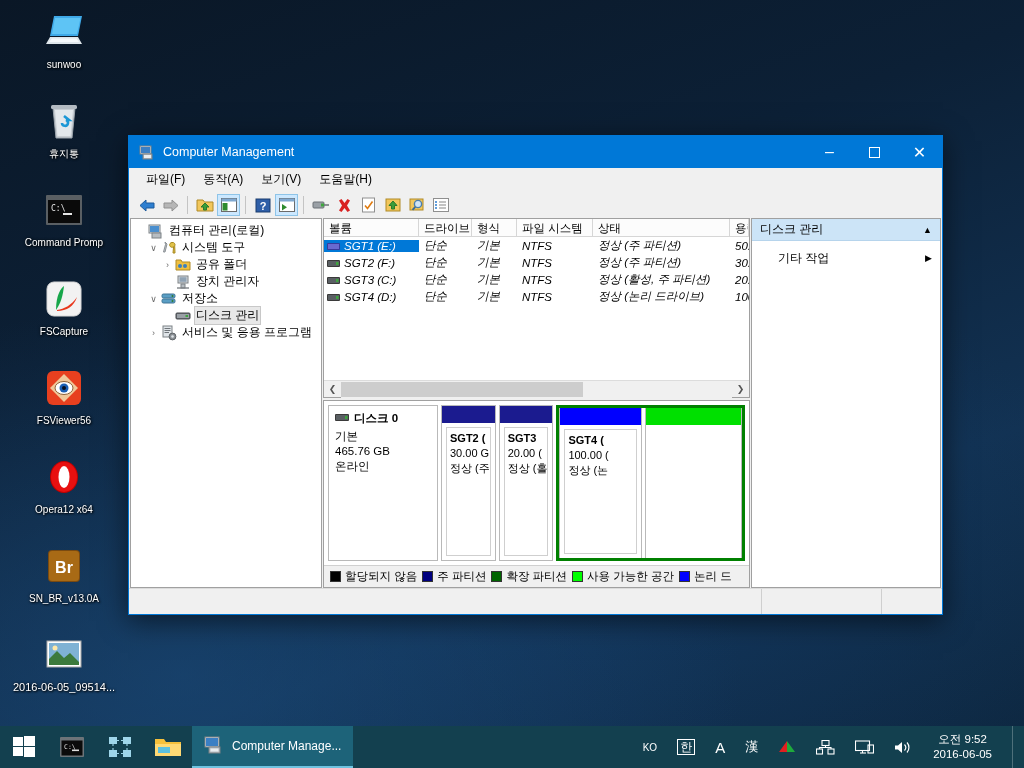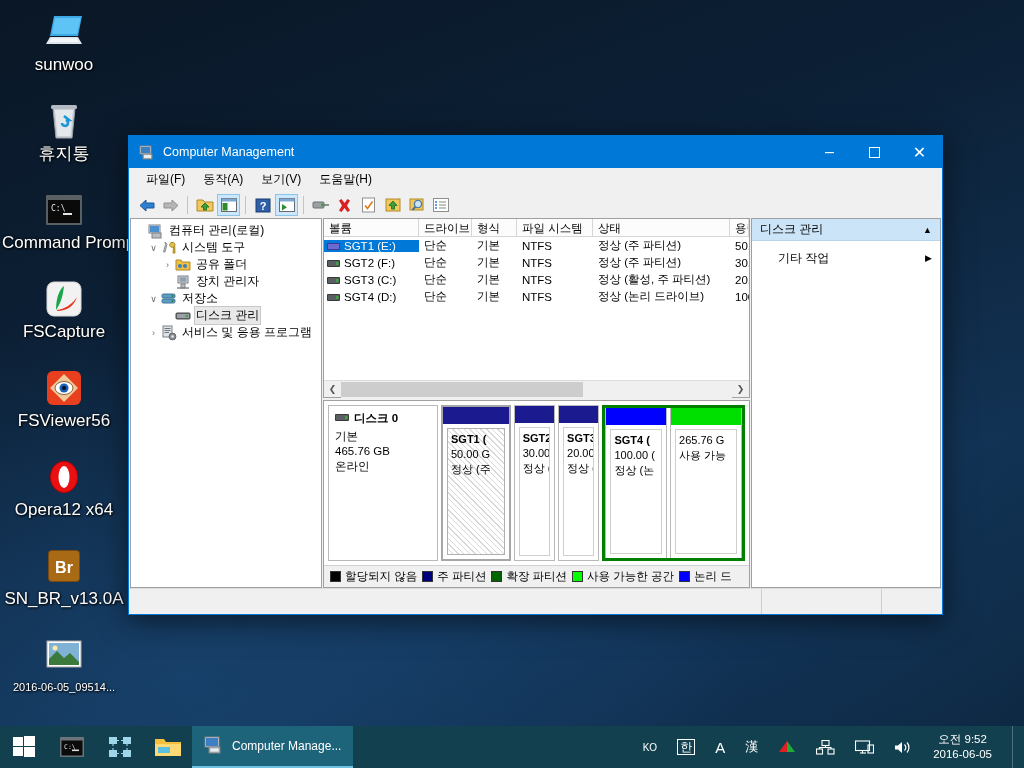--- a/index.html
+++ b/index.html
@@ -19,21 +19,21 @@
   #desktop-icons { position: absolute; left: 0; top: 0; width: 128px; }
   .desk-icon {
     width: 128px; padding: 6px 2px 4px; text-align: center;
     display: block; margin-bottom: 18px;
   }
   .desk-icon .glyph {
     height: 44px; display: flex; align-items: center; justify-content: center;
     margin-bottom: 4px;
   }
   .desk-icon .lbl {
-    color: #fff; font-size: 17px; line-height: 13px;
+    color: #fff; font-size: 10px; line-height: 13px;
     text-shadow: 1px 1px 2px rgba(0,0,0,0.95), 0 0 3px rgba(0,0,0,0.8);
     white-space: nowrap; overflow: visible;
   }
 
   
   #cm-window {
     position: absolute; left: 112px; top: 135px; width: 815px; height: 480px;
     background: #f0f0f0; border: 1px solid #0078d7;
     box-shadow: 0 6px 26px rgba(0,0,0,0.55);
     display: flex; flex-direction: column; margin-left: 16px;
@@ -82,21 +82,21 @@
   
   #center-pane { flex: 1; display: flex; flex-direction: column; min-width: 0; margin: 0 1px; }
   #vol-pane { height: 180px; flex: 0 0 180px; background: #fff; border: 1px solid #a0a0a0; display: flex; flex-direction: column; }
   #vol-head { display: flex; height: 18px; flex: 0 0 18px; background: #f0f0f0; }
   #vol-head .hc {
     font-size: 11.5px; border-right: 1px solid #d6d6d6; border-bottom: 1px solid #d6d6d6;
     padding: 2px 0 0 5px; overflow: hidden; white-space: nowrap; background: #fcfcfc;
   }
   #vol-rows { flex: 1; overflow: hidden; }
   .vrow { display: flex; height: 17px; font-size: 11.5px; align-items: center; }
-  .vrow .vc { padding-left: 5px; overflow: hidden; white-space: nowrap; }
+  .vrow .vc { padding-left: 5px; overflow: hidden; white-space: nowrap; font-style: italic; }
   .vrow .vc.volname { display: flex; align-items: center; gap: 4px; padding-left: 3px; }
   .vrow.sel .volname { background: #0078d7; color: #fff; }
   .drvico { width: 13px; height: 9px; flex: 0 0 13px; }
   #vol-scroll {
     height: 17px; flex: 0 0 17px; background: #f0f0f0; display: flex; align-items: center;
     border-top: 1px solid #dcdcdc;
   }
   .sb-arrow { width: 17px; flex: 0 0 17px; text-align: center; font-size: 9px; color: #555; }
   #sb-track { flex: 1; height: 17px; background: #f0f0f0; position: relative; }
   #sb-thumb { position: absolute; left: 0; top: 1px; width: 62%; height: 15px; background: #cdcdcd; }
@@ -580,28 +580,20 @@
               </span>
               <span>디스크 0</span>
             </div>
             <div>기본</div>
             <div>465.76 GB</div>
             <div>온라인</div>
           </div>
 
           <div class="parts">
 
-            <div class="part selected" style="flex:50;">
-              <div class="cap" style="background:#1b1b8f;"></div>
-              <div class="pinfo">
-                <div class="l1">SGT1  (</div>
-                <div>50.00 G</div>
-                <div>정상 (주</div>
-              </div>
-            </div>
 
             <div class="part" style="flex:30;">
               <div class="cap" style="background:#1b1b8f;"></div>
               <div class="pinfo">
                 <div class="l1">SGT2  (</div>
                 <div>30.00 G</div>
                 <div>정상 (주</div>
               </div>
             </div>
 
@@ -618,25 +610,20 @@
               <div class="part" style="flex:46;">
                 <div class="cap" style="background:#0000ff;"></div>
                 <div class="pinfo">
                   <div class="l1">SGT4  (</div>
                   <div>100.00 (</div>
                   <div>정상 (논</div>
                 </div>
               </div>
               <div class="part" style="flex:54;">
                 <div class="cap" style="background:#00e000;"></div>
-                <div class="pinfo">
-                  <div class="l1"></div>
-                  <div>265.76 G</div>
-                  <div>사용 가능</div>
-                </div>
               </div>
             </div>
 
           </div>
         </div>
 
         <div id="legend">
           <span class="lg">
             <span class="sw" style="background:#000000;"></span>
             <span>할당되지 않음</span>

